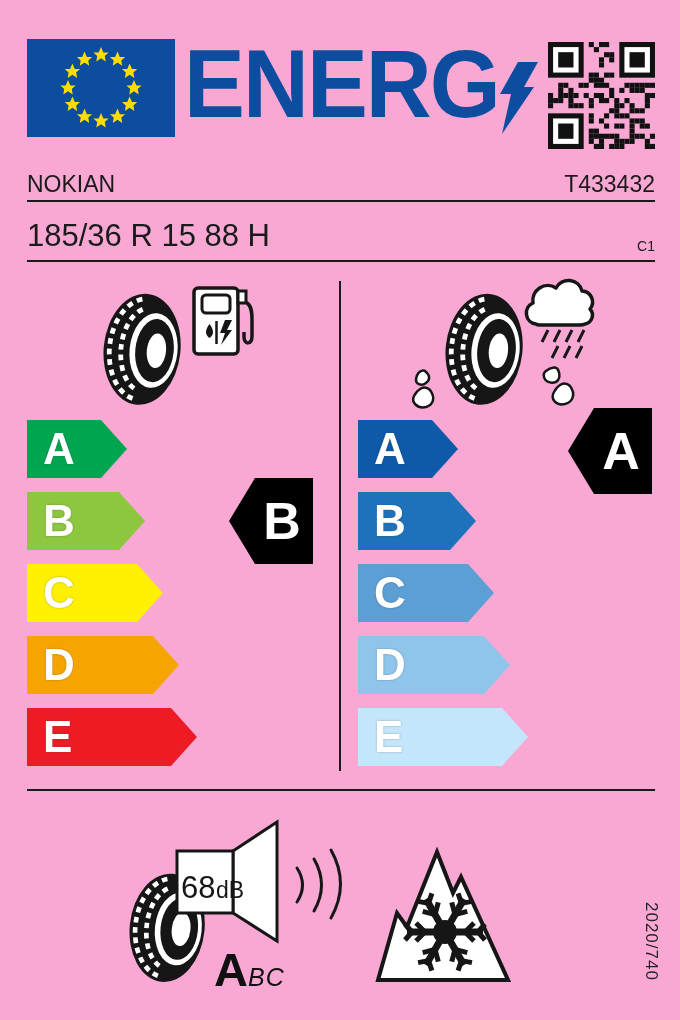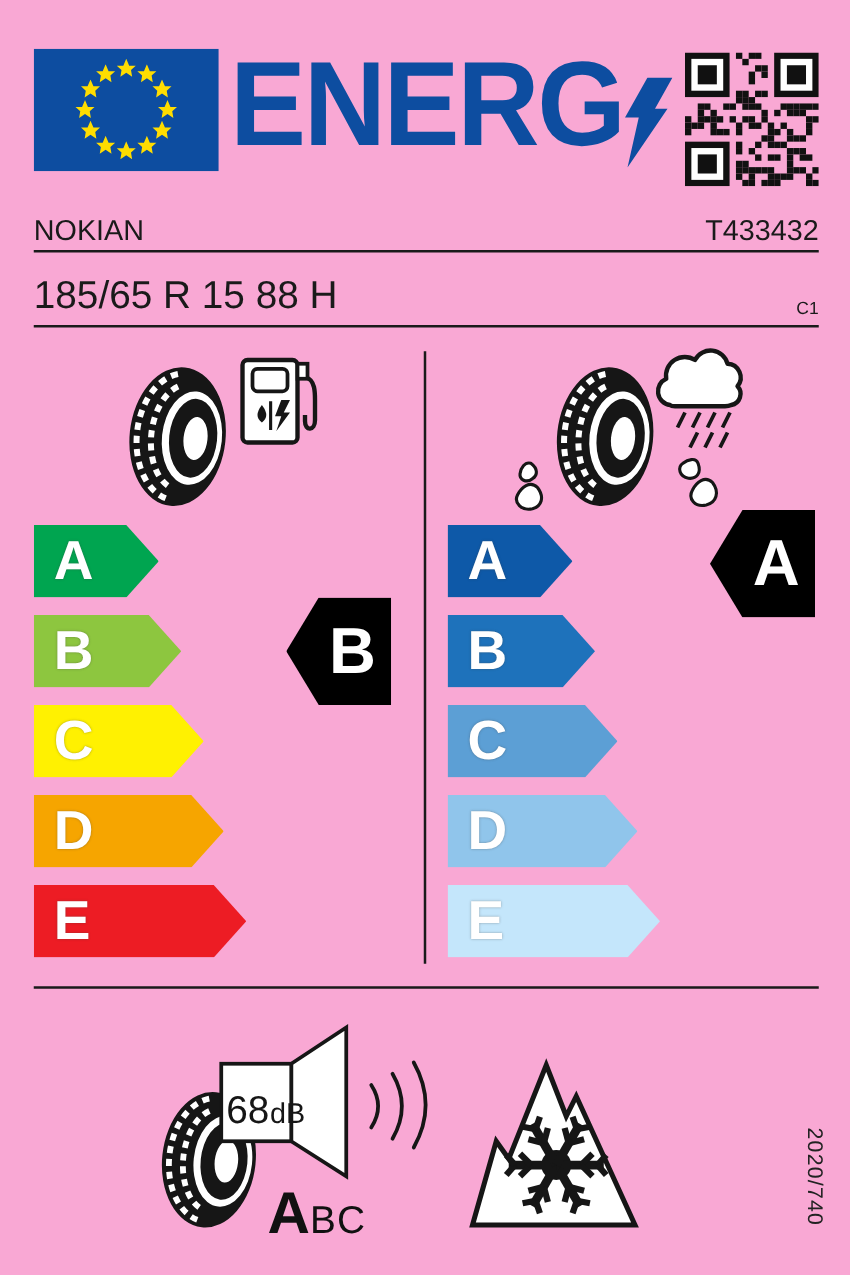--- a/index.html
+++ b/index.html
@@ -36,21 +36,21 @@
 
   .sel{width:84px;height:86px;line-height:86px;font-size:52px;font-weight:700;color:#fff;
        text-align:center;padding-left:22px;box-sizing:border-box;
        clip-path:polygon(26px 0,100% 0,100% 100%,26px 100%,0 50%);}
   .selFuel{left:229px;top:478px;}
   .selWet{left:568px;top:408px;}
 
   
   .abc{left:214px;top:942px;display:flex;align-items:baseline;color:#111;}
   .abc .big{font-size:47px;font-weight:700;}
-  .abc .small{font-size:31px;letter-spacing:1px;}
+  .abc .small{font-size:25px;letter-spacing:1px;font-style:italic;}
   .reg{left:641px;top:902px;writing-mode:vertical-rl;font-size:17px;letter-spacing:1px;color:#222;}
 
   svg{display:block;}
   svg text{font-family:"Liberation Sans",sans-serif;fill:#161616;}
 </style>
 </head>
 <body>
 
 <svg width="0" height="0" style="position:absolute">
   <defs>
@@ -228,21 +228,21 @@
       </g>
   </svg>
 
   <div class="abs row brand-row">
     <span>NOKIAN</span>
     <span>T433432</span>
   </div>
   <div class="abs hr hr1"></div>
 
   <div class="abs row size-row">
-    <span class="size-txt">185/65 R 15 88 H</span>
+    <span class="size-txt">185/36 R 15 88 H</span>
     <span class="class-txt">C1</span>
   </div>
   <div class="abs hr hr2"></div>
   <div class="abs vr"></div>
 
   <svg class="abs" style="left:88px;top:278px" width="170" height="132" viewBox="0 0 170 132">
     <use href="#tire-shape" x="8" y="12" width="96" height="119"></use>
     <g transform="translate(104,2)" stroke="#161616" fill="none">
       <rect x="2" y="8" width="44" height="66" rx="4" fill="#fff" stroke-width="3.5"></rect>
       <rect x="10" y="15" width="28" height="18" rx="4" stroke-width="3"></rect>

